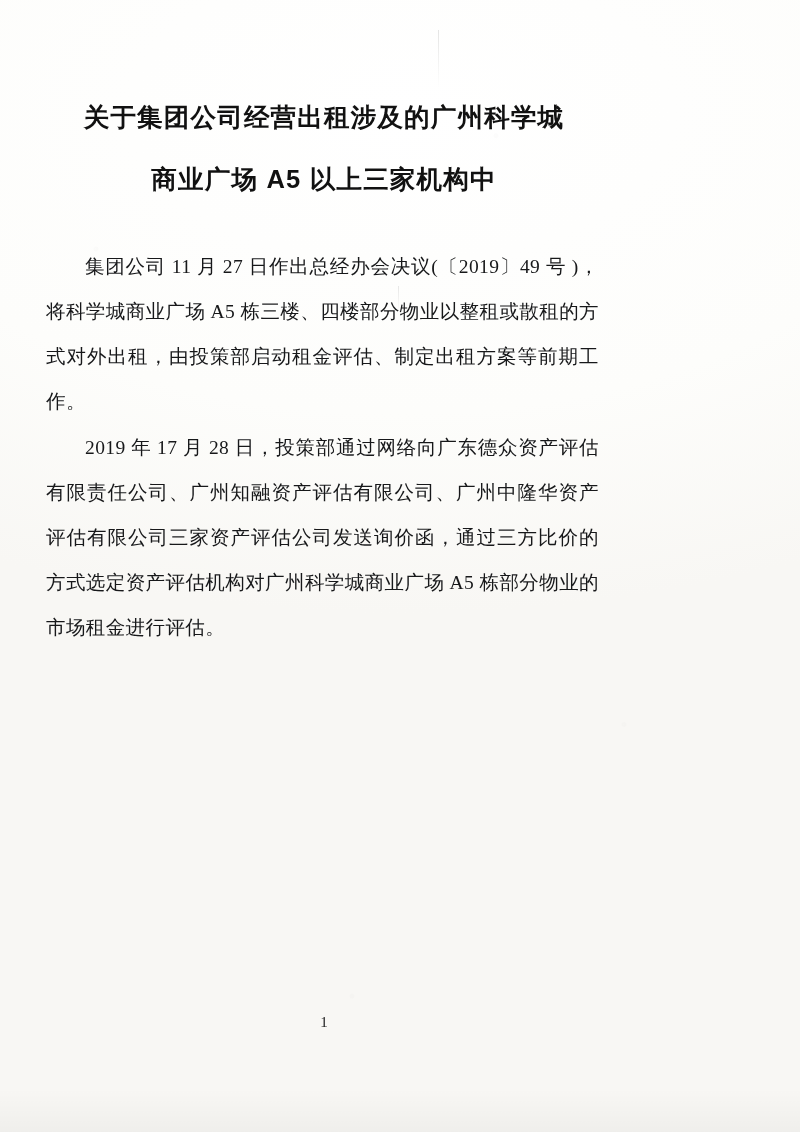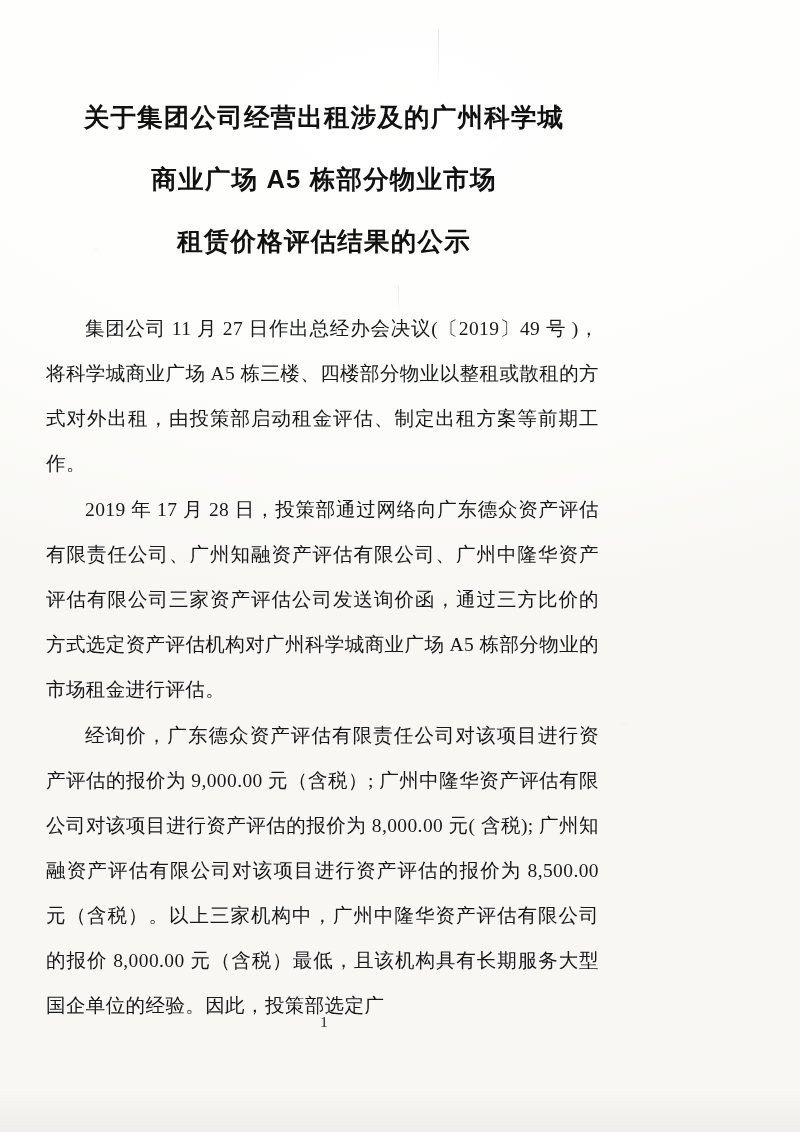--- a/index.html
+++ b/index.html
@@ -118,27 +118,25 @@
 
 <div class="page">
   <div class="scan-noise"></div>
   <div class="crease-top"></div>
   <div class="crease-mid"></div>
 
   <div class="content">
 
     <div class="title-block">
       <div class="title-line">关于集团公司经营出租涉及的广州科学城</div>
-      <div class="title-line">商业广场 A5 栋部分物业市场</div>
-      <div class="title-line">租赁价格评估结果的公示</div>
+      <div class="title-line">商业广场 A5 以上三家机构中</div>
     </div>
 
     <div class="body-block">
       <p class="para">集团公司 11 月 27 日作出总经办会决议(〔2019〕49 号 )，将科学城商业广场 A5 栋三楼、四楼部分物业以整租或散租的方式对外出租，由投策部启动租金评估、制定出租方案等前期工作。</p>
       <p class="para">2019 年 17 月 28 日，投策部通过网络向广东德众资产评估有限责任公司、广州知融资产评估有限公司、广州中隆华资产评估有限公司三家资产评估公司发送询价函，通过三方比价的方式选定资产评估机构对广州科学城商业广场 A5 栋部分物业的市场租金进行评估。</p>
-      <p class="para">经询价，广东德众资产评估有限责任公司对该项目进行资产评估的报价为 9,000.00 元（含税）; 广州中隆华资产评估有限公司对该项目进行资产评估的报价为 8,000.00 元( 含税); 广州知融资产评估有限公司对该项目进行资产评估的报价为 8,500.00 元（含税）。以上三家机构中，广州中隆华资产评估有限公司的报价 8,000.00 元（含税）最低，且该机构具有长期服务大型国企单位的经验。因此，投策部选定广</p>
     </div>
 
     <div class="page-number">1</div>
   </div>
 
   <div class="sheet-edge"></div>
 </div>
 
 </body></html>

